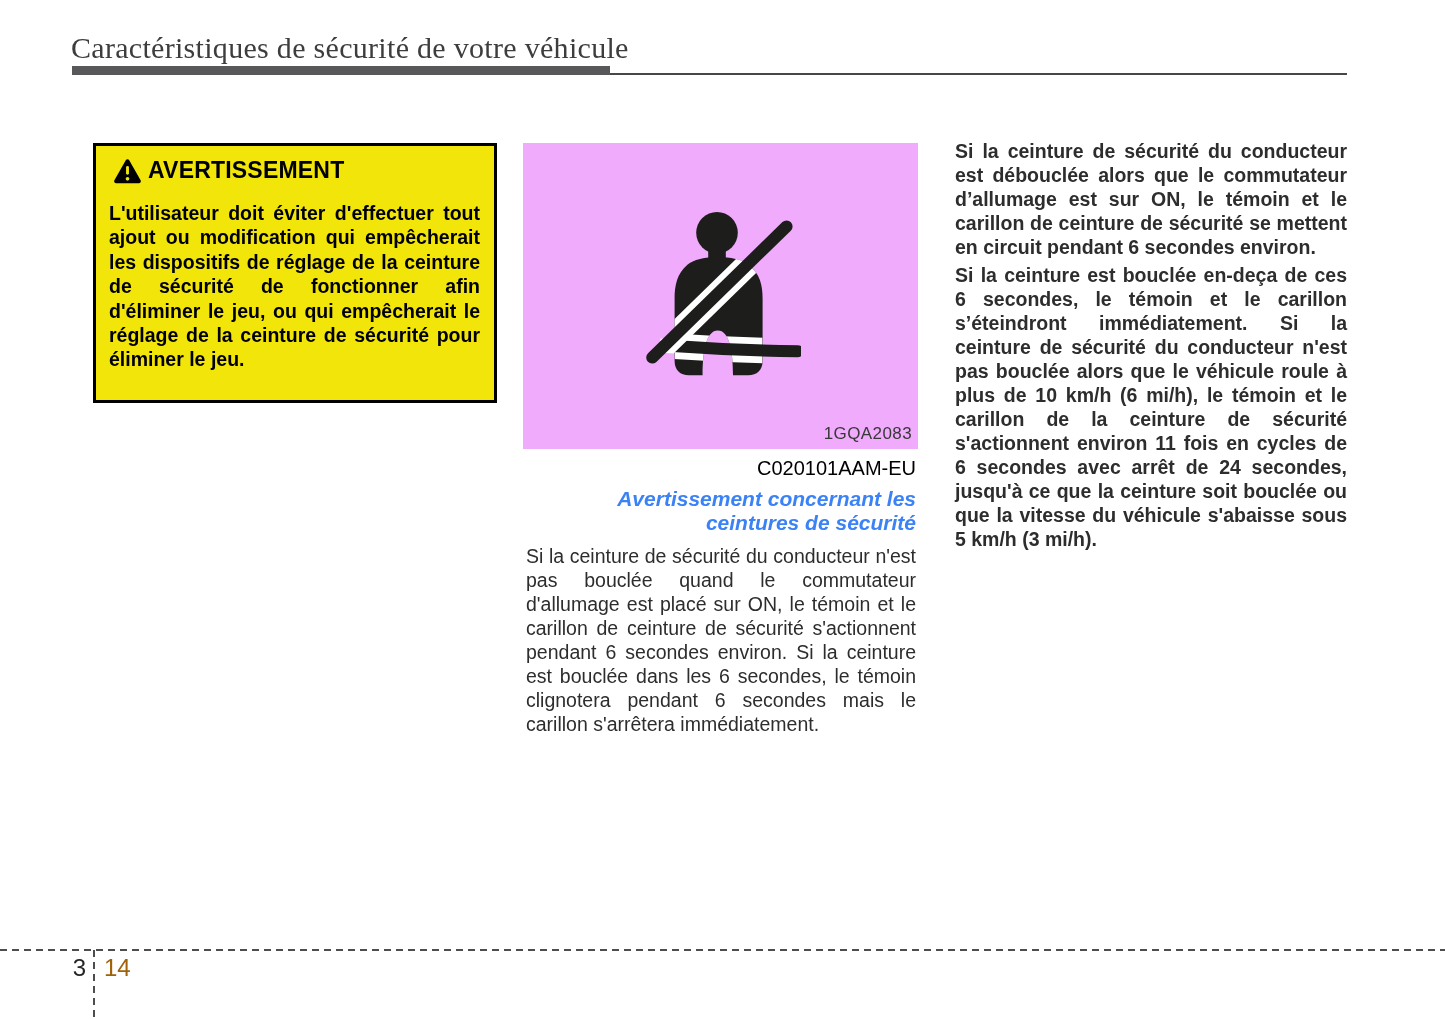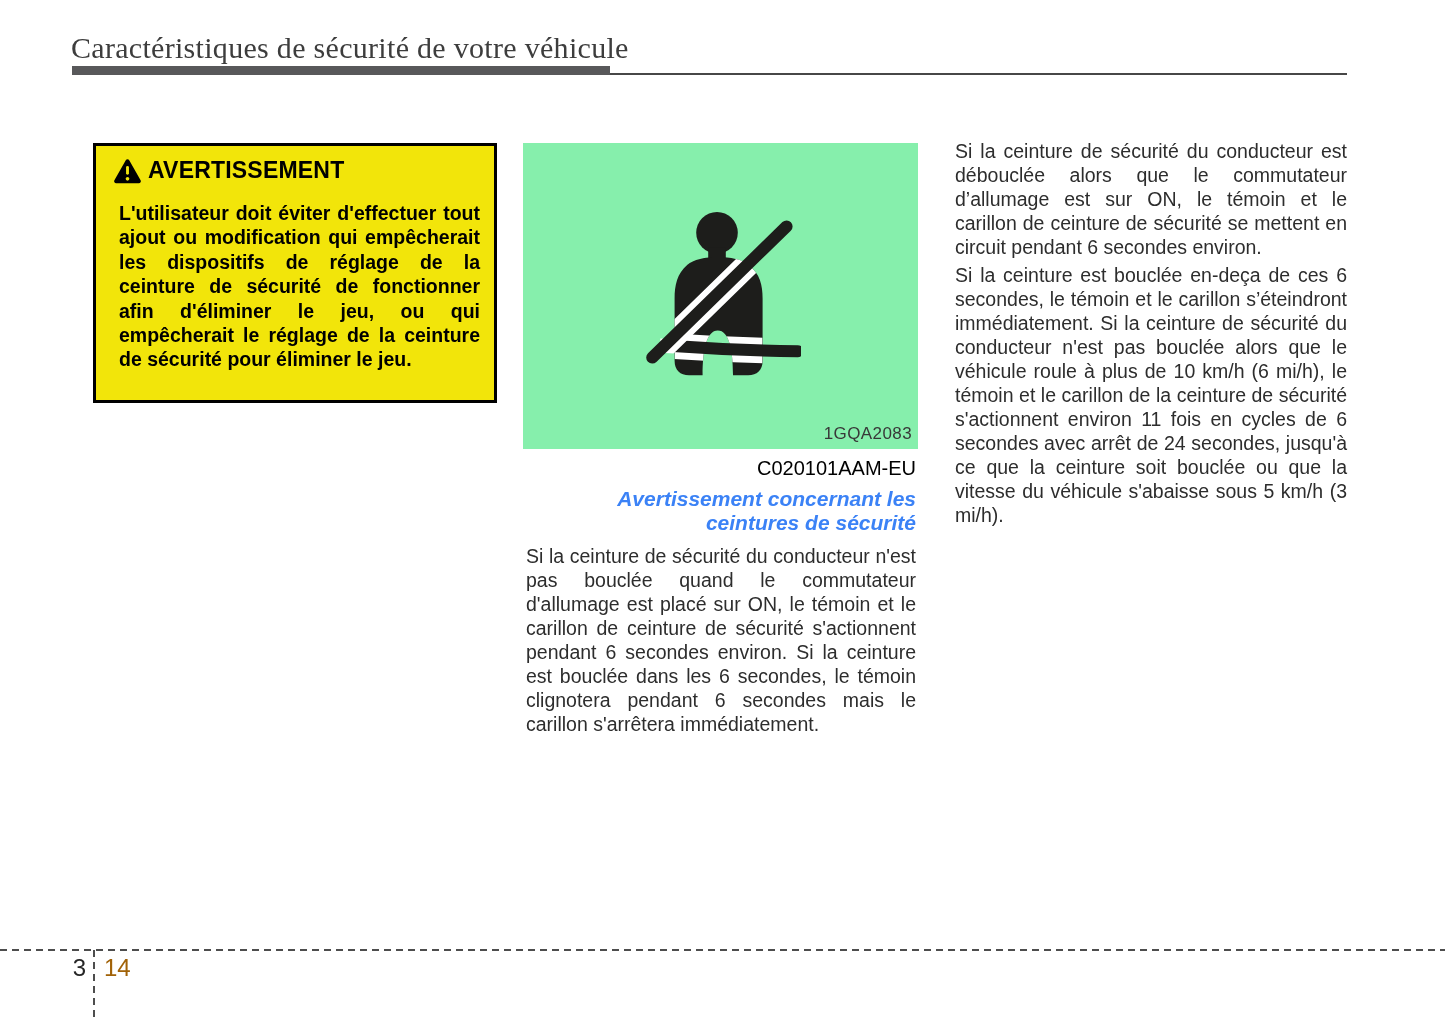--- a/index.html
+++ b/index.html
@@ -38,43 +38,43 @@
   .warning-title-row {
     display: flex; align-items: center; gap: 6px;
     margin: 11px 16px 17px 17px;
     text-align: center;
   }
   .warning-title {
     font-size: 23px; font-weight: bold; color: #000;
     letter-spacing: 0.2px; white-space: nowrap;
   }
   .warning-body {
-    margin: 1px 14px 0 23px;
+    margin: 1px 14px 0 13px;
     font-size: 19.5px; font-weight: bold; color: #000;
     line-height: 24.4px; text-align: justify;
   }
 
   
   .figure-box {
     position: absolute; left: 523px; top: 143px;
-    width: 395px; height: 306px; background: #86efac;
+    width: 395px; height: 306px; background: #f0abfc;
   }
   .seatbelt-icon {
     position: absolute; left: 50%; top: 60px;
     transform: translateX(-50%);
   }
   .figure-code {
     position: absolute; right: 6px; bottom: 5px;
     font-size: 17px; color: #383838; letter-spacing: 0.4px;
   }
 
   
   .col { position: absolute; }
   .col-middle { left: 526px; top: 457px; width: 390px; }
-  .col-right  { left: 955px; top: 139px; width: 392px; }
+  .col-right  { left: 955px; top: 139px; width: 392px; font-weight: bold; }
 
   .ref-code { font-size: 20px; color: #000000; margin: 0 0 7px 0; text-align: right; }
   .col-heading {
     font-size: 21px; font-weight: bold; font-style: italic;
     color: #3b82f6; line-height: 24px; margin: 0 0 9px 0; text-align: right;
   }
   .para {
     font-size: 19.5px; line-height: 24px; color: #2d2d2d;
     text-align: justify; margin: 0 0 4px 0;
   }

